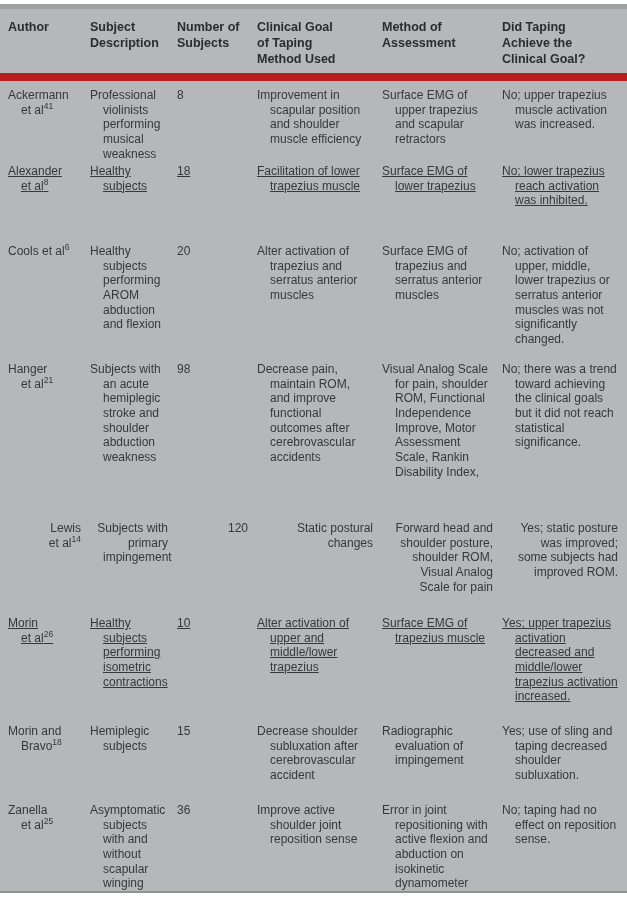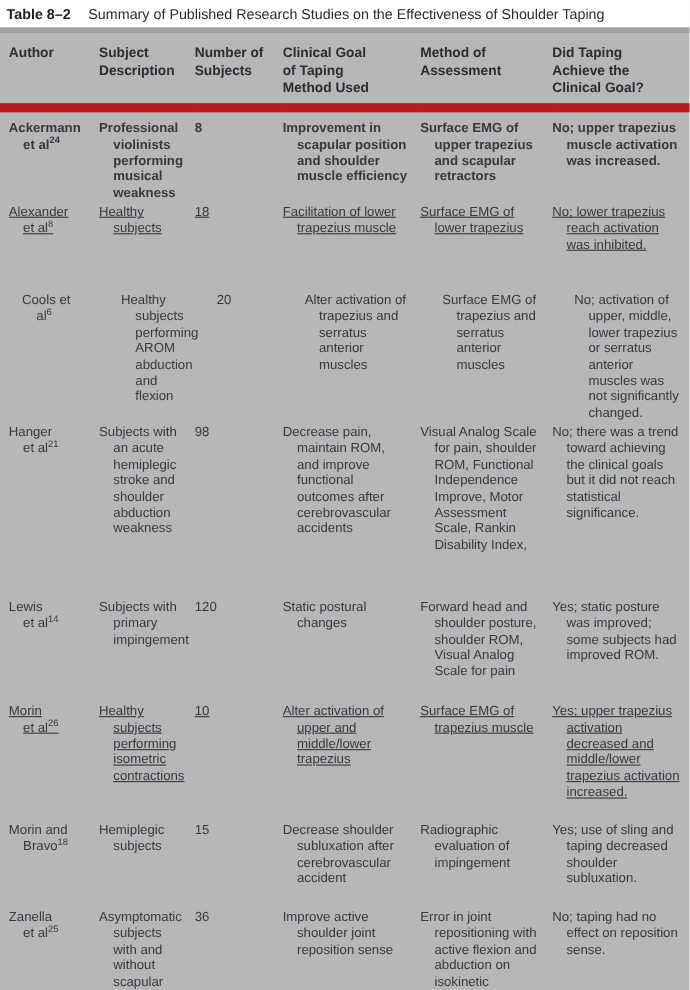--- a/index.html
+++ b/index.html
@@ -53,47 +53,44 @@
     height: 46px;
     line-height: 1.28;
   }
   th:first-child, td:first-child { padding-left: 8px; }
   th.h4 .cell { max-width: 90px; }
   th.h6 .cell { max-width: 96px; }
   td {
     vertical-align: top;
     padding: 3px 9px 0 0;
   }
-  tbody tr:first-child td { padding-top: 7px; font-weight: bold; }
+  tbody tr:first-child td { padding-top: 7px; }
   .cell.hang {
     padding-left: 13px;
     text-indent: -13px;
   }
   sup {
     font-size: 8.5px;
     vertical-align: super;
     line-height: 0;
   }
   
   tbody tr:nth-child(1) td { height: 70px; }
   tbody tr:nth-child(2) td { height: 77px; text-decoration: underline; }
-  tbody tr:nth-child(3) td { height: 115px; padding-left: 20px; }
+  tbody tr:nth-child(3) td { height: 115px; }
   tbody tr:nth-child(4) td { height: 156px; }
-  tbody tr:nth-child(5) td { height: 92px; }
+  tbody tr:nth-child(5) td { height: 92px; text-align: right; }
   tbody tr:nth-child(6) td { height: 105px; text-decoration: underline; }
   tbody tr:nth-child(7) td { height: 76px; }
   tbody tr:nth-child(8) td { height: 87px; }
 </style>
 </head>
 <body>
 
 <div class="page">
-  <div class="caption">
-    <span class="tbl-label">Table 8–2</span><span>Summary of Published Research Studies on the Effectiveness of Shoulder Taping</span>
-  </div>
 
   <div class="table-wrap">
     <table>
       <colgroup>
         <col class="c1">
           <col class="c2">
           <col class="c3">
           <col class="c4">
           <col class="c5">
           <col class="c6">
@@ -116,21 +113,21 @@
               <div class="cell">Method of Assessment</div>
             </th>
             <th class="h6">
               <div class="cell">Did Taping Achieve the Clinical Goal?</div>
             </th>
           </tr>
       </thead>
       <tbody>
           <tr>
             <td>
-              <div class="cell hang">Ackermann<br>et al<sup>24</sup></div>
+              <div class="cell hang">Ackermann<br>et al<sup>41</sup></div>
             </td>
             <td>
               <div class="cell hang">Professional violinists performing musical weakness</div>
             </td>
             <td>
               <div class="cell">8</div>
             </td>
             <td>
               <div class="cell hang">Improvement in scapular position and shoulder muscle efficiency</div>
             </td>

